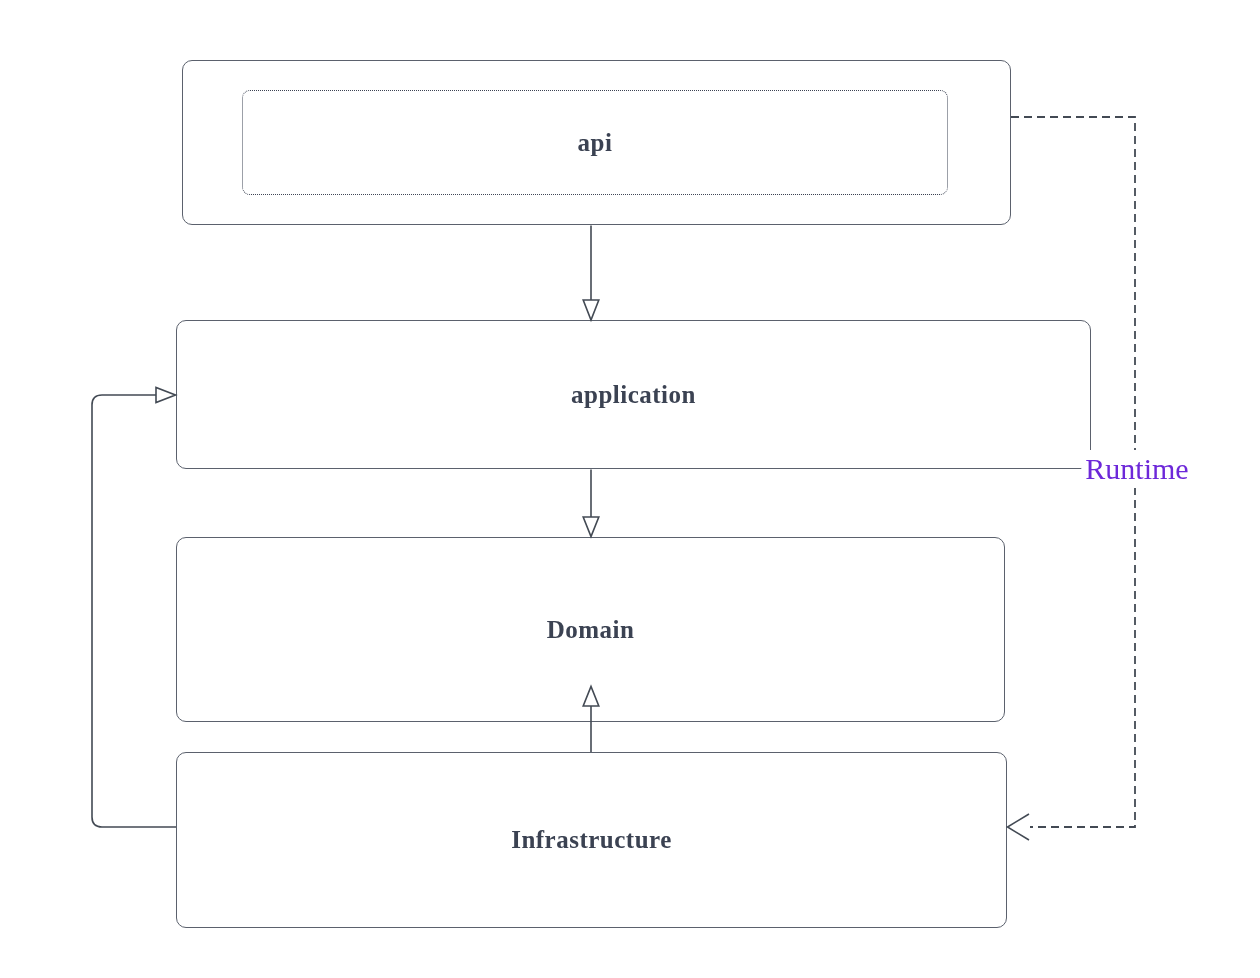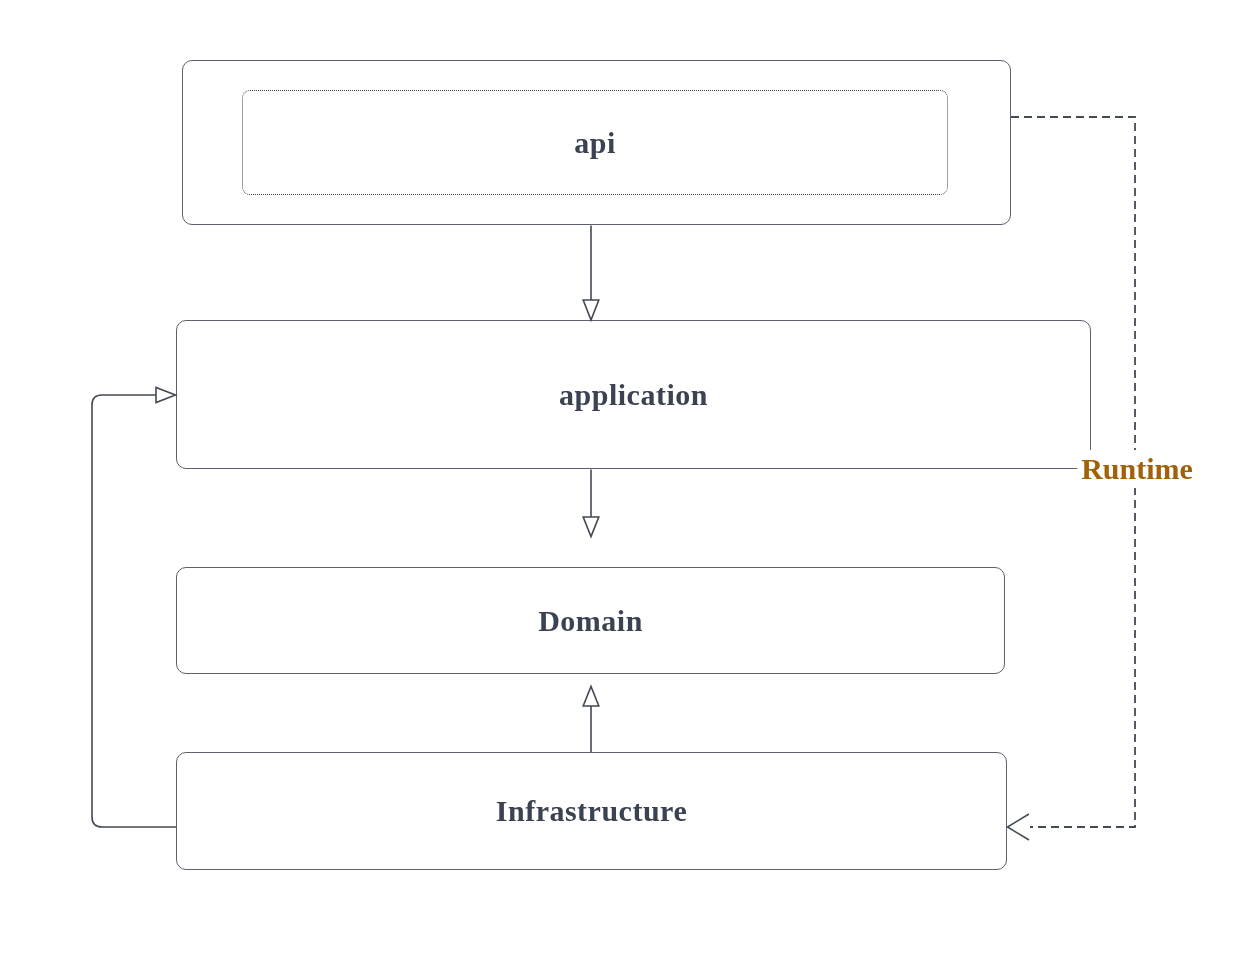--- a/index.html
+++ b/index.html
@@ -29,30 +29,30 @@
     position: absolute;
     box-sizing: border-box;
     border: 1.5px dotted #3b4252;
     border-radius: 8px;
     display: flex;
     align-items: center;
     justify-content: center;
   }
   .node-label {
     font-weight: bold;
-    font-size: 30px;
+    font-size: 25px;
     color: #3b4252;
     letter-spacing: 0.5px;
     white-space: nowrap;
   }
   #node-api        { left: 182px; top:  60px; width: 829px; height: 165px; }
   #node-api-inner  { left:  59px; top:  29px; width: 706px; height: 105px; }
   #node-application    { left: 176px; top: 320px; width: 915px; height: 149px; }
-  #node-domain         { left: 176px; top: 567px; width: 829px; height: 107px; }
-  #node-infrastructure { left: 176px; top: 752px; width: 831px; height: 118px; }
+  #node-domain         { left: 176px; top: 537px; width: 829px; height: 185px; }
+  #node-infrastructure { left: 176px; top: 752px; width: 831px; height: 176px; }
   #edges-layer {
     position: absolute;
     left: 0; top: 0;
     width: 1260px;
     height: 978px;
     pointer-events: none;
   }
   .edge-line {
     stroke: #434a54;
     stroke-width: 1.6;
@@ -72,23 +72,23 @@
     stroke: #434a54;
     stroke-width: 1.6;
   }
   #edge-label-runtime {
     position: absolute;
     left: 1137px;
     top: 469px;
     transform: translate(-50%, -50%);
     background: #ffffff;
     padding: 2px 4px;
-    font-weight: bold;
+    font-weight: normal;
     font-size: 30px;
-    color: #a16207;
+    color: #6d28d9;
     white-space: nowrap;
   }
 </style>
 </head>
 <body>
 
 <div id="canvas">
 
   <div class="node" id="node-api">
     <div class="node-inner-dotted" id="node-api-inner">

